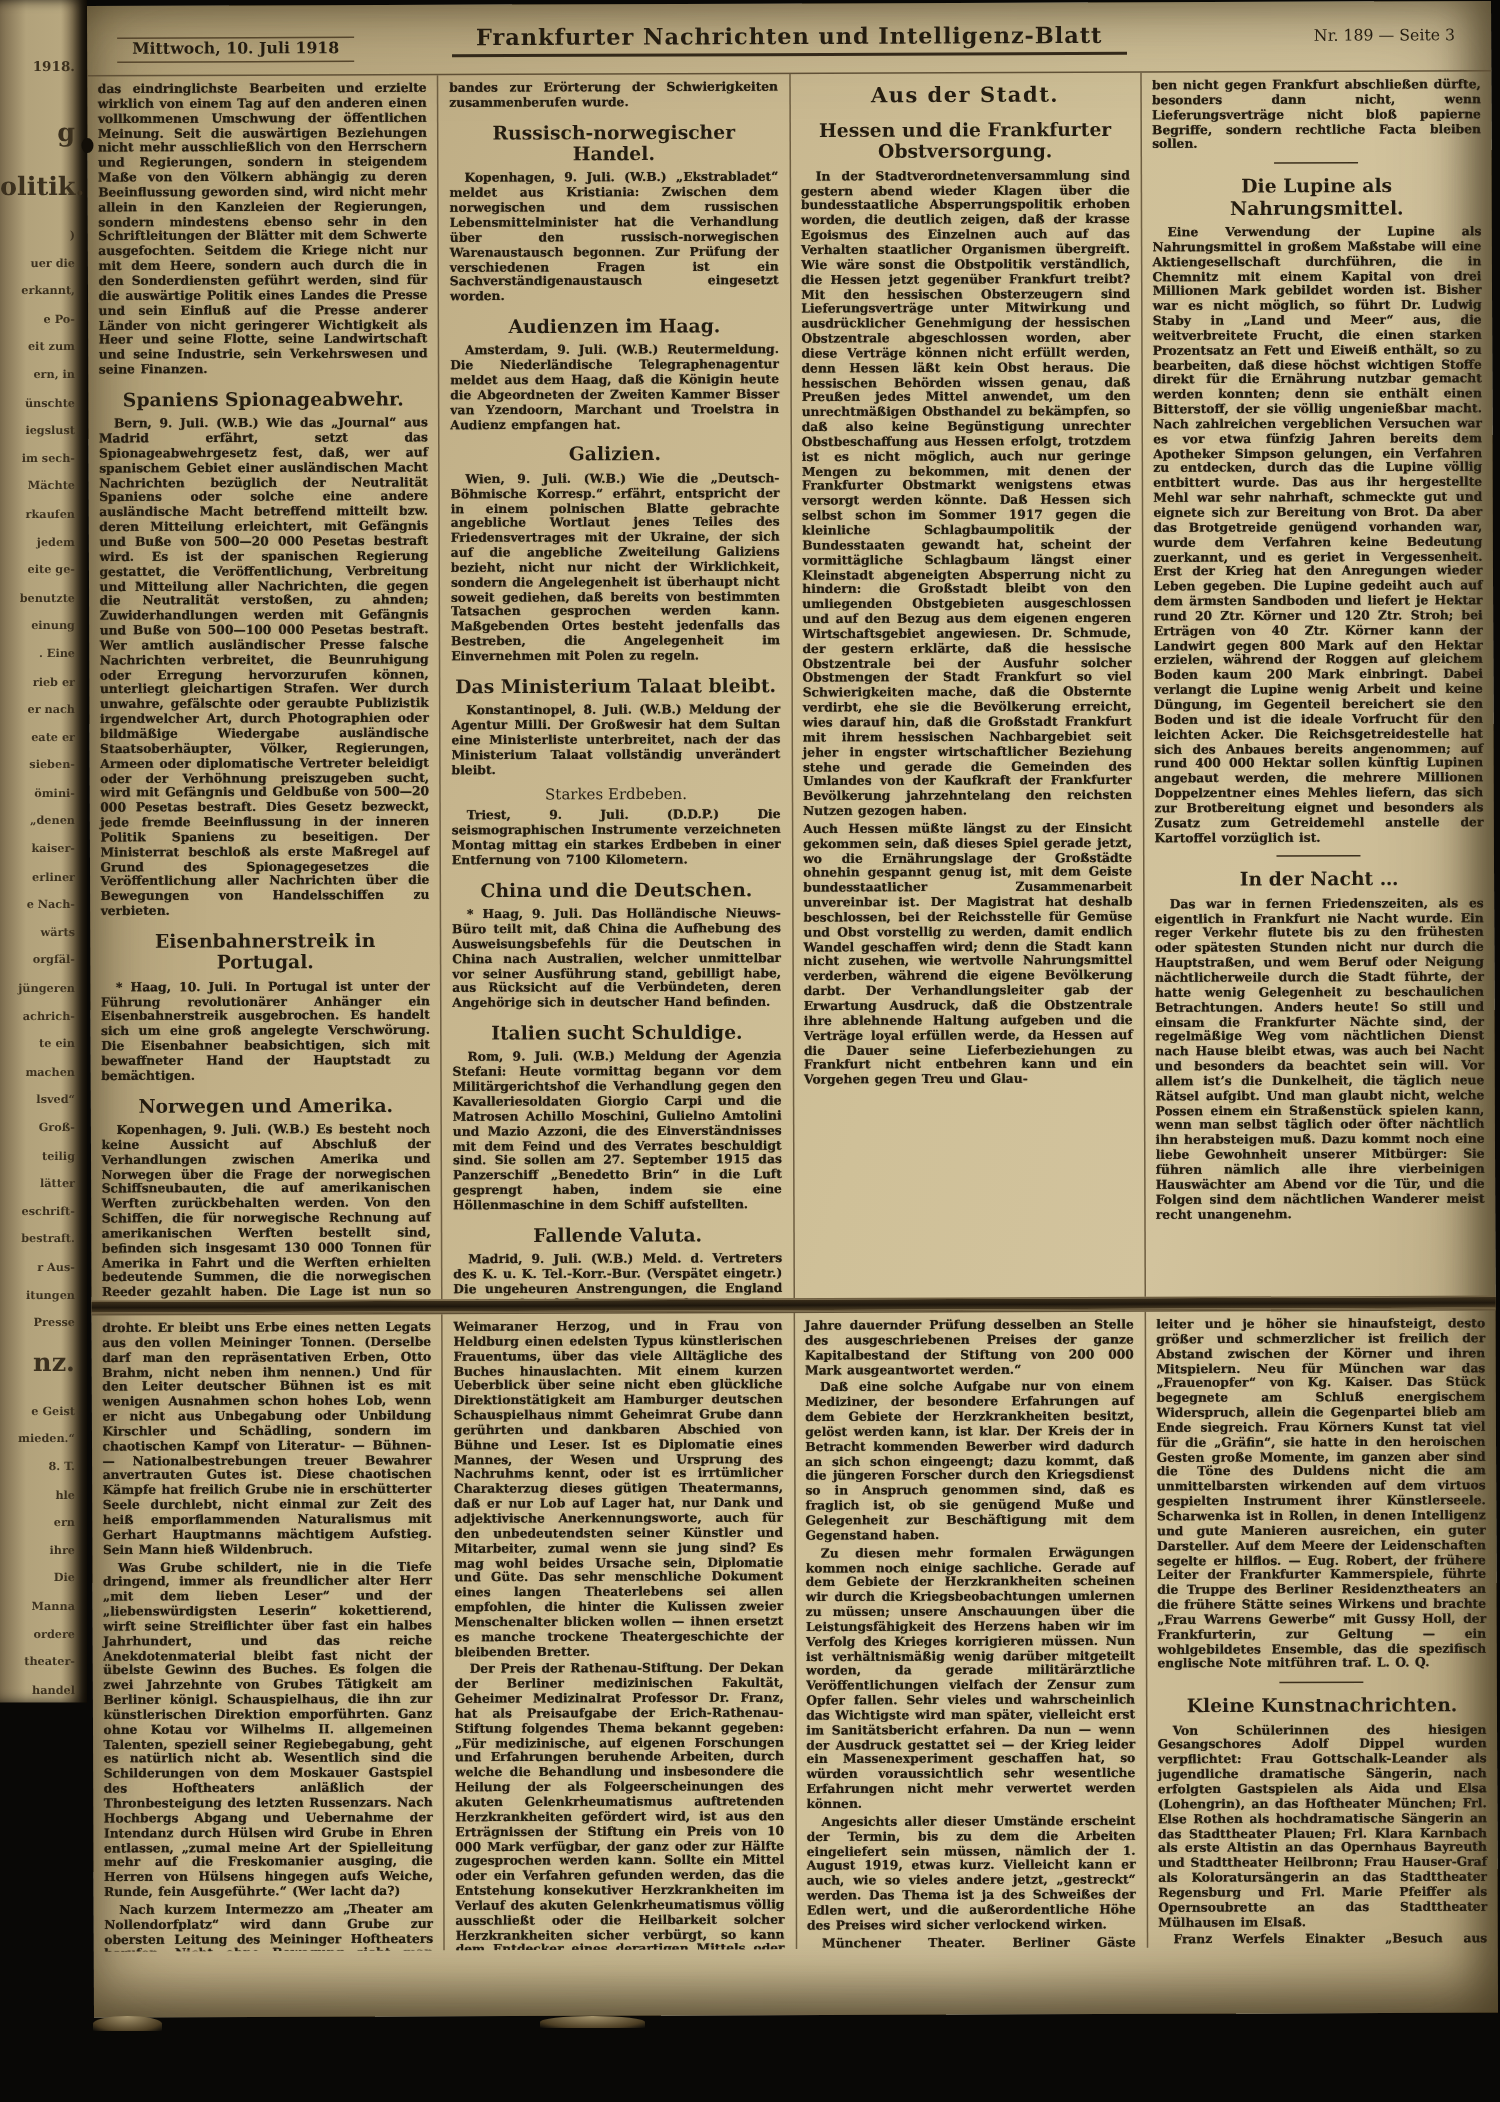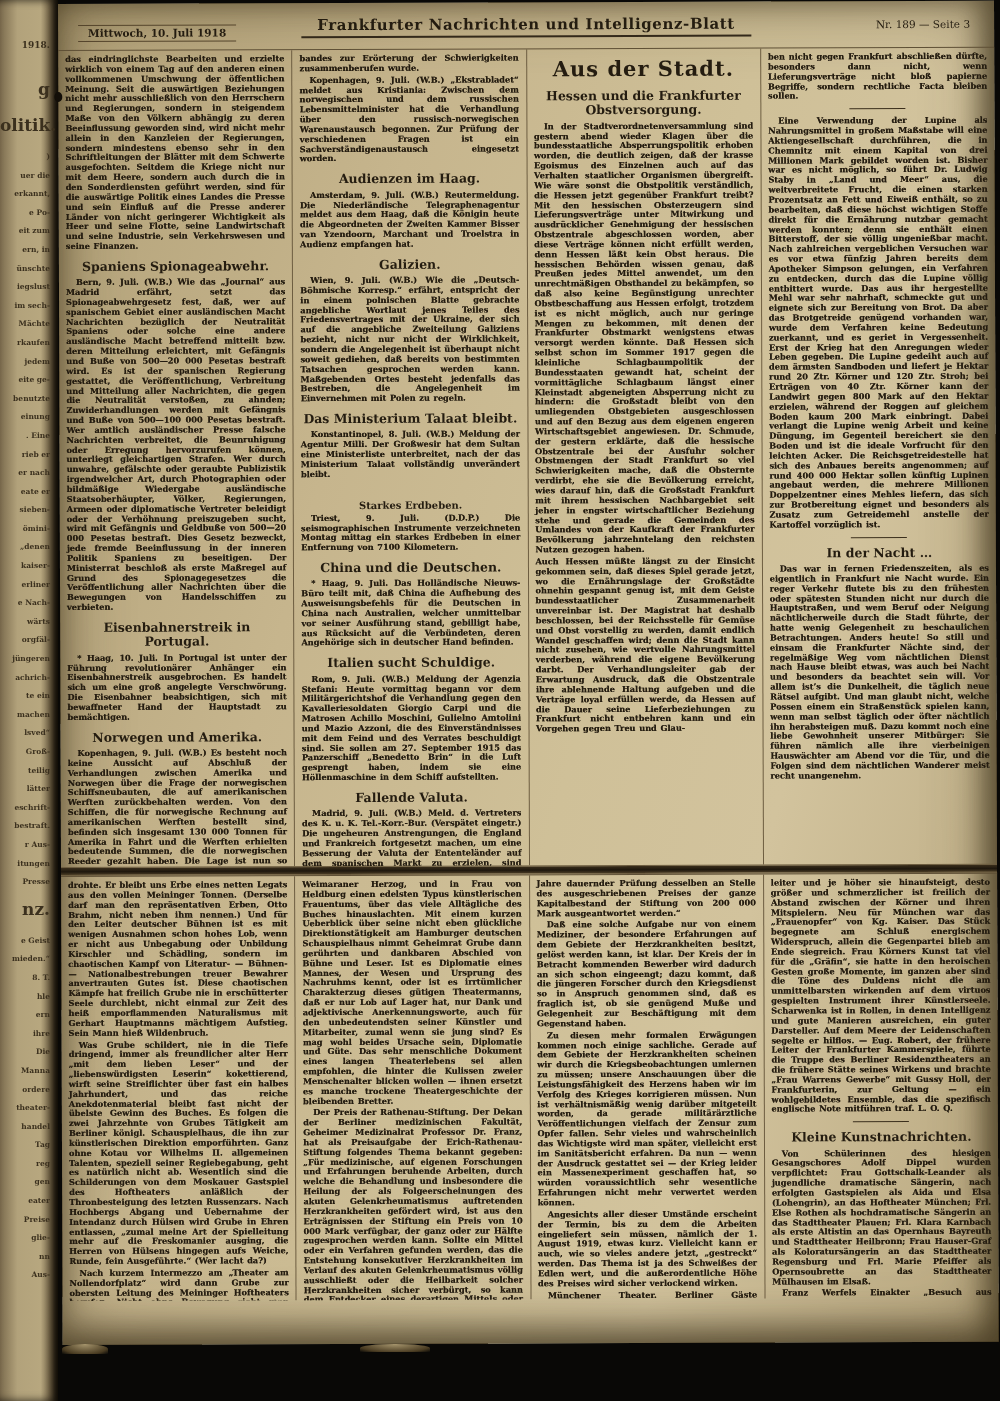--- a/index.html
+++ b/index.html
@@ -1,19 +1,19 @@
 <!DOCTYPE html>
 <html lang="de"><head>
 <meta charset="utf-8">
 <style>
   html,body{margin:0;padding:0;background:#060504;}
   .stage{position:relative;width:1000px;height:1401px;background:#090806;overflow:hidden;
          font-family:"DejaVu Serif", serif;}
   
-  .prev-page{position:absolute;left:0;top:0;width:58px;height:1401px;overflow:hidden;
+  .prev-page{position:absolute;left:0;top:0;width:58px;height:1135px;overflow:hidden;
     background:linear-gradient(90deg,#7c6c4e 0%,#b2a27b 30%,#b7a77f 70%,#6f5f42 90%,#241c10 100%);
     box-shadow:inset -6px 0 8px rgba(10,8,4,.8);}
   .frags{padding:38px 8px 0 0;text-align:right;color:#3b301e;font-weight:bold;}
   .b-fy{font-size:9px;line-height:14px;margin-bottom:24px;}
   .b-fb{font-size:17px;line-height:26px;margin:4px 0 10px;}
   .b-f{font-size:7.5px;line-height:18.6px;white-space:nowrap;}
   
   .sheet{position:absolute;left:58px;top:4px;width:936px;height:1341px;
     background:linear-gradient(105deg,#b3a279 0%,#c6b58d 30%,#cfc098 55%,#d2c39d 72%,#b9a880 100%);
     transform:rotate(-0.2deg);transform-origin:top left;
@@ -29,23 +29,23 @@
     border-bottom:2.5px solid #33291a;padding:0 16px 2px;}
   .issue{position:absolute;right:24px;top:17px;font-size:10.5px;font-weight:normal;}
   .cols{display:flex;border-top:1px solid #5f5036;}
   .col{flex:1 1 0;padding:4px 7px 0;border-right:1px solid #6d5d40;overflow:hidden;}
   .col:last-child{border-right:none;}
   .news .col{height:812px;}
   .feuil .col{height:420px;}
   .section-divider{height:7px;border-top:1px solid #6d5d40;border-bottom:1px solid #6d5d40;
     background:linear-gradient(#3a2e1b,#1e170d 55%,#4a3c24);}
   
-  .b-h1{font-size:21px;text-align:center;font-weight:bold;letter-spacing:1px;margin:3px 0 7px;}
+  .b-h1{font-size:14px;text-align:center;font-weight:bold;letter-spacing:1px;margin:3px 0 7px;}
   .b-h2{font-size:12.5px;text-align:center;font-weight:bold;margin:8px 2px 4px;line-height:1.15;}
-  .b-h3{font-size:10px;text-align:center;font-weight:bold;margin:20px 2px 3px;}
+  .b-h3{font-size:10px;text-align:center;font-weight:normal;margin:7px 2px 3px;}
   .b-p,.b-pc{font-size:8.2px;line-height:1.2;text-align:justify;margin:0 0 2px;font-weight:600;
     color:#241c10;word-spacing:.8px;text-shadow:0 0 .5px rgba(36,28,16,.85);}
   .b-p{text-indent:10px;}
   .b-pc{text-indent:0;}
   .b-rule{width:56px;border-top:1.5px solid #3b2f1c;margin:7px auto;}
   .torn-bit{position:absolute;background:radial-gradient(ellipse at top,#a7966e,#4a3c22 75%,transparent);
     border-radius:50% 50% 0 0;}
 </style>
 </head>
 <body>
@@ -134,20 +134,21 @@
           <div class="b-pc">das eindringlichste Bearbeiten und erzielte wirklich von einem Tag auf den anderen einen vollkommenen Umschwung der öffentlichen Meinung. Seit die auswärtigen Beziehungen nicht mehr ausschließlich von den Herrschern und Regierungen, sondern in steigendem Maße von den Völkern abhängig zu deren Beeinflussung geworden sind, wird nicht mehr allein in den Kanzleien der Regierungen, sondern mindestens ebenso sehr in den Schriftleitungen der Blätter mit dem Schwerte ausgefochten. Seitdem die Kriege nicht nur mit dem Heere, sondern auch durch die in den Sonderdiensten geführt werden, sind für die auswärtige Politik eines Landes die Presse und sein Einfluß auf die Presse anderer Länder von nicht geringerer Wichtigkeit als Heer und seine Flotte, seine Landwirtschaft und seine Industrie, sein Verkehrswesen und seine Finanzen.</div>
           <div class="b-h2">Spaniens Spionageabwehr.</div>
           <div class="b-p">Bern, 9. Juli. (W.B.) Wie das „Journal“ aus Madrid erfährt, setzt das Spionageabwehrgesetz fest, daß, wer auf spanischem Gebiet einer ausländischen Macht Nachrichten bezüglich der Neutralität Spaniens oder solche eine andere ausländische Macht betreffend mitteilt bzw. deren Mitteilung erleichtert, mit Gefängnis und Buße von 500—20 000 Pesetas bestraft wird. Es ist der spanischen Regierung gestattet, die Veröffentlichung, Verbreitung und Mitteilung aller Nachrichten, die gegen die Neutralität verstoßen, zu ahnden; Zuwiderhandlungen werden mit Gefängnis und Buße von 500—100 000 Pesetas bestraft. Wer amtlich ausländischer Presse falsche Nachrichten verbreitet, die Beunruhigung oder Erregung hervorzurufen können, unterliegt gleichartigen Strafen. Wer durch unwahre, gefälschte oder geraubte Publizistik irgendwelcher Art, durch Photographien oder bildmäßige Wiedergabe ausländische Staatsoberhäupter, Völker, Regierungen, Armeen oder diplomatische Vertreter beleidigt oder der Verhöhnung preiszugeben sucht, wird mit Gefängnis und Geldbuße von 500—20 000 Pesetas bestraft. Dies Gesetz bezweckt, jede fremde Beeinflussung in der inneren Politik Spaniens zu beseitigen. Der Ministerrat beschloß als erste Maßregel auf Grund des Spionagegesetzes die Veröffentlichung aller Nachrichten über die Bewegungen von Handelsschiffen zu verbieten.</div>
           <div class="b-h2">Eisenbahnerstreik in Portugal.</div>
           <div class="b-p">* Haag, 10. Juli. In Portugal ist unter der Führung revolutionärer Anhänger ein Eisenbahnerstreik ausgebrochen. Es handelt sich um eine groß angelegte Verschwörung. Die Eisenbahner beabsichtigen, sich mit bewaffneter Hand der Hauptstadt zu bemächtigen.</div>
           <div class="b-h2">Norwegen und Amerika.</div>
           <div class="b-p">Kopenhagen, 9. Juli. (W.B.) Es besteht noch keine Aussicht auf Abschluß der Verhandlungen zwischen Amerika und Norwegen über die Frage der norwegischen Schiffsneubauten, die auf amerikanischen Werften zurückbehalten werden. Von den Schiffen, die für norwegische Rechnung auf amerikanischen Werften bestellt sind, befinden sich insgesamt 130 000 Tonnen für Amerika in Fahrt und die Werften erhielten bedeutende Summen, die die norwegischen Reeder gezahlt haben. Die Lage ist nun so ernst geworden, daß mit dem Ausschluß der norwegischen Reedereien gerechnet werden muß.</div>
         </div>
       <div class="col">
           <div class="b-pc">bandes zur Erörterung der Schwierigkeiten zusammenberufen wurde.</div>
+          <div class="b-h2">Russisch-norwegischer Handel.</div>
           <div class="b-p">Kopenhagen, 9. Juli. (W.B.) „Ekstrabladet“ meldet aus Kristiania: Zwischen dem norwegischen und dem russischen Lebensmittelminister hat die Verhandlung über den russisch-norwegischen Warenaustausch begonnen. Zur Prüfung der verschiedenen Fragen ist ein Sachverständigenaustausch eingesetzt worden.</div>
           <div class="b-h2">Audienzen im Haag.</div>
           <div class="b-p">Amsterdam, 9. Juli. (W.B.) Reutermeldung. Die Niederländische Telegraphenagentur meldet aus dem Haag, daß die Königin heute die Abgeordneten der Zweiten Kammer Bisser van Yzendoorn, Marchant und Troelstra in Audienz empfangen hat.</div>
           <div class="b-h2">Galizien.</div>
           <div class="b-p">Wien, 9. Juli. (W.B.) Wie die „Deutsch-Böhmische Korresp.“ erfährt, entspricht der in einem polnischen Blatte gebrachte angebliche Wortlaut jenes Teiles des Friedensvertrages mit der Ukraine, der sich auf die angebliche Zweiteilung Galiziens bezieht, nicht nur nicht der Wirklichkeit, sondern die Angelegenheit ist überhaupt nicht soweit gediehen, daß bereits von bestimmten Tatsachen gesprochen werden kann. Maßgebenden Ortes besteht jedenfalls das Bestreben, die Angelegenheit im Einvernehmen mit Polen zu regeln.</div>
           <div class="b-h2">Das Ministerium Talaat bleibt.</div>
           <div class="b-p">Konstantinopel, 8. Juli. (W.B.) Meldung der Agentur Milli. Der Großwesir hat dem Sultan eine Ministerliste unterbreitet, nach der das Ministerium Talaat vollständig unverändert bleibt.</div>
           <div class="b-h3">Starkes Erdbeben.</div>
           <div class="b-p">Triest, 9. Juli. (D.D.P.) Die seismographischen Instrumente verzeichneten Montag mittag ein starkes Erdbeben in einer Entfernung von 7100 Kilometern.</div>
           <div class="b-h2">China und die Deutschen.</div>
@@ -159,20 +160,21 @@
         </div>
       <div class="col">
           <div class="b-h1">Aus der Stadt.</div>
           <div class="b-h2">Hessen und die Frankfurter Obstversorgung.</div>
           <div class="b-p">In der Stadtverordnetenversammlung sind gestern abend wieder Klagen über die bundesstaatliche Absperrungspolitik erhoben worden, die deutlich zeigen, daß der krasse Egoismus des Einzelnen auch auf das Verhalten staatlicher Organismen übergreift. Wie wäre sonst die Obstpolitik verständlich, die Hessen jetzt gegenüber Frankfurt treibt? Mit den hessischen Obsterzeugern sind Lieferungsverträge unter Mitwirkung und ausdrücklicher Genehmigung der hessischen Obstzentrale abgeschlossen worden, aber diese Verträge können nicht erfüllt werden, denn Hessen läßt kein Obst heraus. Die hessischen Behörden wissen genau, daß Preußen jedes Mittel anwendet, um den unrechtmäßigen Obsthandel zu bekämpfen, so daß also keine Begünstigung unrechter Obstbeschaffung aus Hessen erfolgt, trotzdem ist es nicht möglich, auch nur geringe Mengen zu bekommen, mit denen der Frankfurter Obstmarkt wenigstens etwas versorgt werden könnte. Daß Hessen sich selbst schon im Sommer 1917 gegen die kleinliche Schlagbaumpolitik der Bundesstaaten gewandt hat, scheint der vormittägliche Schlagbaum längst einer Kleinstadt abgeneigten Absperrung nicht zu hindern: die Großstadt bleibt von den umliegenden Obstgebieten ausgeschlossen und auf den Bezug aus dem eigenen engeren Wirtschaftsgebiet angewiesen. Dr. Schmude, der gestern erklärte, daß die hessische Obstzentrale bei der Ausfuhr solcher Obstmengen der Stadt Frankfurt so viel Schwierigkeiten mache, daß die Obsternte verdirbt, ehe sie die Bevölkerung erreicht, wies darauf hin, daß die Großstadt Frankfurt mit ihrem hessischen Nachbargebiet seit jeher in engster wirtschaftlicher Beziehung stehe und gerade die Gemeinden des Umlandes von der Kaufkraft der Frankfurter Bevölkerung jahrzehntelang den reichsten Nutzen gezogen haben.</div>
           <div class="b-pc">Auch Hessen müßte längst zu der Einsicht gekommen sein, daß dieses Spiel gerade jetzt, wo die Ernährungslage der Großstädte ohnehin gespannt genug ist, mit dem Geiste bundesstaatlicher Zusammenarbeit unvereinbar ist. Der Magistrat hat deshalb beschlossen, bei der Reichsstelle für Gemüse und Obst vorstellig zu werden, damit endlich Wandel geschaffen wird; denn die Stadt kann nicht zusehen, wie wertvolle Nahrungsmittel verderben, während die eigene Bevölkerung darbt. Der Verhandlungsleiter gab der Erwartung Ausdruck, daß die Obstzentrale ihre ablehnende Haltung aufgeben und die Verträge loyal erfüllen werde, da Hessen auf die Dauer seine Lieferbeziehungen zu Frankfurt nicht entbehren kann und ein Vorgehen gegen Treu und Glau-</div>
         </div>
       <div class="col">
           <div class="b-pc">ben nicht gegen Frankfurt abschließen dürfte, besonders dann nicht, wenn Lieferungsverträge nicht bloß papierne Begriffe, sondern rechtliche Facta bleiben sollen.</div>
           <div class="b-rule"></div>
+          <div class="b-h2">Die Lupine als Nahrungsmittel.</div>
           <div class="b-p">Eine Verwendung der Lupine als Nahrungsmittel in großem Maßstabe will eine Aktiengesellschaft durchführen, die in Chemnitz mit einem Kapital von drei Millionen Mark gebildet worden ist. Bisher war es nicht möglich, so führt Dr. Ludwig Staby in „Land und Meer“ aus, die weitverbreitete Frucht, die einen starken Prozentsatz an Fett und Eiweiß enthält, so zu bearbeiten, daß diese höchst wichtigen Stoffe direkt für die Ernährung nutzbar gemacht werden konnten; denn sie enthält einen Bitterstoff, der sie völlig ungenießbar macht. Nach zahlreichen vergeblichen Versuchen war es vor etwa fünfzig Jahren bereits dem Apotheker Simpson gelungen, ein Verfahren zu entdecken, durch das die Lupine völlig entbittert wurde. Das aus ihr hergestellte Mehl war sehr nahrhaft, schmeckte gut und eignete sich zur Bereitung von Brot. Da aber das Brotgetreide genügend vorhanden war, wurde dem Verfahren keine Bedeutung zuerkannt, und es geriet in Vergessenheit. Erst der Krieg hat den Anregungen wieder Leben gegeben. Die Lupine gedeiht auch auf dem ärmsten Sandboden und liefert je Hektar rund 20 Ztr. Körner und 120 Ztr. Stroh; bei Erträgen von 40 Ztr. Körner kann der Landwirt gegen 800 Mark auf den Hektar erzielen, während der Roggen auf gleichem Boden kaum 200 Mark einbringt. Dabei verlangt die Lupine wenig Arbeit und keine Düngung, im Gegenteil bereichert sie den Boden und ist die ideale Vorfrucht für den leichten Acker. Die Reichsgetreidestelle hat sich des Anbaues bereits angenommen; auf rund 400 000 Hektar sollen künftig Lupinen angebaut werden, die mehrere Millionen Doppelzentner eines Mehles liefern, das sich zur Brotbereitung eignet und besonders als Zusatz zum Getreidemehl anstelle der Kartoffel vorzüglich ist.</div>
           <div class="b-rule"></div>
           <div class="b-h2">In der Nacht …</div>
           <div class="b-p">Das war in fernen Friedenszeiten, als es eigentlich in Frankfurt nie Nacht wurde. Ein reger Verkehr flutete bis zu den frühesten oder spätesten Stunden nicht nur durch die Hauptstraßen, und wem Beruf oder Neigung nächtlicherweile durch die Stadt führte, der hatte wenig Gelegenheit zu beschaulichen Betrachtungen. Anders heute! So still und einsam die Frankfurter Nächte sind, der regelmäßige Weg vom nächtlichen Dienst nach Hause bleibt etwas, was auch bei Nacht und besonders da beachtet sein will. Vor allem ist’s die Dunkelheit, die täglich neue Rätsel aufgibt. Und man glaubt nicht, welche Possen einem ein Straßenstück spielen kann, wenn man selbst täglich oder öfter nächtlich ihn herabsteigen muß. Dazu kommt noch eine liebe Gewohnheit unserer Mitbürger: Sie führen nämlich alle ihre vierbeinigen Hauswächter am Abend vor die Tür, und die Folgen sind dem nächtlichen Wanderer meist recht unangenehm.</div>
         </div>
     </div>
 
     <div class="section-divider"></div>
 
     <div class="cols feuil">

